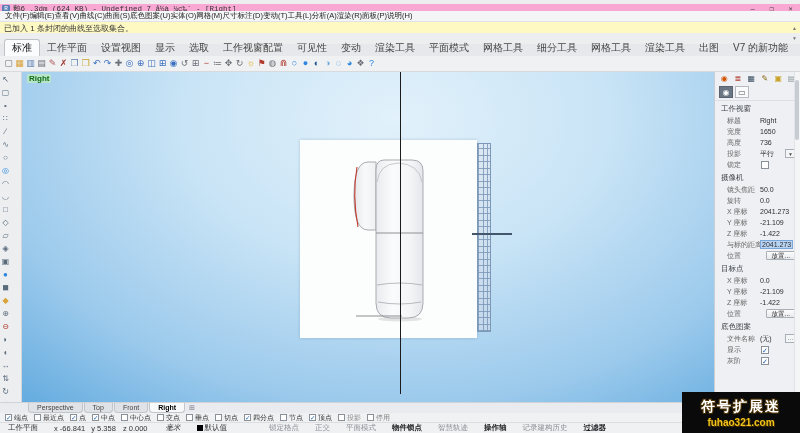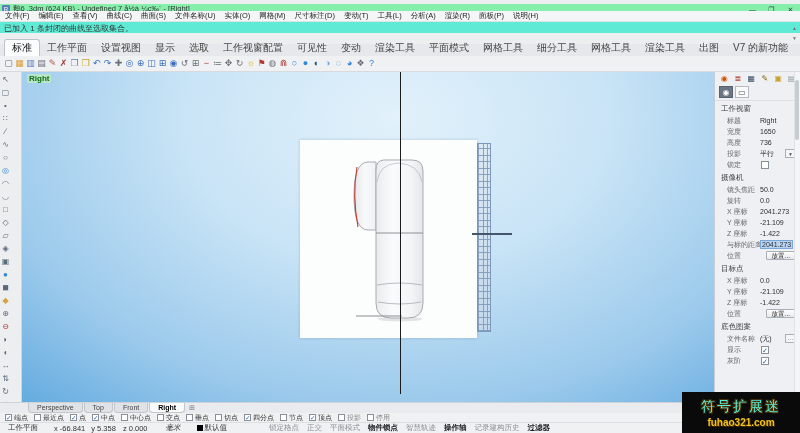--- a/index.html
+++ b/index.html
@@ -1,32 +1,32 @@
 <!DOCTYPE html>
 <html><head>
 <meta charset="utf-8">
 <style>
   * { margin:0; padding:0; box-sizing:border-box; }
   html,body { width:800px; height:433px; overflow:hidden; }
   body { font-family:"Liberation Sans","DejaVu Sans",sans-serif; background:#eceef0; position:relative; }
   #screen { position:absolute; inset:0; width:800px; height:433px; background:#eceef0; overflow:hidden; }
 
   
-  .titlebar { position:absolute; left:0; top:4px; width:800px; height:11px; background:#86efac; display:flex; align-items:center; border-bottom:1px solid #e2e4e7; }
+  .titlebar { position:absolute; left:0; top:4px; width:800px; height:11px; background:#f9a8d4; display:flex; align-items:center; border-bottom:1px solid #e2e4e7;font-family:Liberation Mono, monospace; }
   .app-ico { width:8px; height:8px; margin:0 3px 0 2px; background:#5b7fb4; border-radius:1px; color:#fff; font-size:6px; line-height:8px; text-align:center; }
   .title-text { font-size:7.5px; color:#333; white-space:nowrap; }
   .win-controls { margin-left:auto; display:flex; }
   .win-btn { width:19px; height:11px; font-size:7px; line-height:11px; text-align:center; color:#444; }
 
   
-  .menubar { position:absolute; left:0; top:11px; width:800px; height:11px; background:#f4f5f7; display:flex; align-items:center; gap:9px; padding-left:5px; border-bottom:1px solid #e0e2e5; }
+  .menubar { position:absolute; left:0; top:11px; width:800px; height:11px; background:#f4f5f7; display:flex; align-items:center; padding-left:5px; border-bottom:1px solid #e0e2e5; }
   .menu-item { font-size:7.5px; color:#222; white-space:nowrap; }
 
   
-  .cmd-hist { position:absolute; left:0; top:22px; width:800px; height:11px; background:#5eead4; font-size:8px; color:#333; padding:1px 0 0 4px; }
+  .cmd-hist { position:absolute; left:0; top:22px; width:800px; height:11px; background:#fef9c3; font-size:8px; color:#333; padding:1px 0 0 4px; }
   .cmd-line { position:absolute; left:0; top:33px; width:800px; height:11px; background:#ffffff; font-size:8px; color:#222; padding:1px 0 0 4px; border-bottom:1px solid #d7dade; }
   .caret { display:inline-block; width:1px; height:8px; background:#111; vertical-align:-1px; margin-left:2px; }
   .cmd-scroll { position:absolute; right:1px; top:23px; width:9px; height:20px; display:flex; flex-direction:column; align-items:center; font-size:5px; color:#777; }
   .cmd-scroll span { height:10px; line-height:10px; }
 
   
   .tabsrow { position:absolute; left:0; top:44px; width:800px; height:12px; background:#e6e8eb; display:flex; align-items:flex-end; padding-left:4px; }
   .ttab { font-size:10px; color:#444; padding:1px 7px 1px 7px; white-space:nowrap; }
   .ttab.active { background:#fbfcfd; border:1px solid #bfc3c8; border-bottom:none; border-radius:3px 3px 0 0; color:#111; }
   .tabsrow-end { margin-left:auto; margin-right:6px; font-size:7px; color:#889; align-self:center; }
@@ -88,27 +88,27 @@
   .os-cb.checked::after { content:"✓"; }
   .os-item.dim { color:#888; }
 
   
   .statusbar { position:absolute; left:0; top:422px; width:800px; height:11px; background:#f0f1f3; display:flex; align-items:center; font-size:7.5px; color:#333; border-top:1px solid #dcdee1; }
   .sb-cplane { margin-left:8px; }
   .sb-x { margin-left:16px; } .sb-y { margin-left:6px; } .sb-z { margin-left:7px; }
   .sb-units { margin-left:18px;font-style:italic; }
   .sb-layer { margin-left:16px; display:flex; align-items:center; gap:2px; }
   .sb-swatch { width:6px; height:6px; background:#000; display:inline-block; }
-  .sb-toggles { display:flex; gap:8px; margin-left:42px; }
+  .sb-toggles { display:flex; gap:16px; margin-left:42px; }
   .sb-toggle { color:#8a8f95; white-space:nowrap; }
   .sb-toggle.on { color:#1d1f22; font-weight:bold; }
 
   
   .watermark { position:absolute; right:0; bottom:0; width:118px; height:41px; background:#0a0a0a; z-index:50; display:flex; flex-direction:column; align-items:center; justify-content:center; }
-  .wm1 { font-size:14px; font-weight:normal; color:#5eead4; letter-spacing:2px; text-shadow:1px 1px 0 #4a3000, -1px 1px 0 #4a3000, 1px -1px 0 #4a3000, -1px -1px 0 #4a3000; white-space:nowrap; }
+  .wm1 { font-size:14px; font-weight:bold; color:#ffffff; letter-spacing:2px; text-shadow:1px 1px 0 #4a3000, -1px 1px 0 #4a3000, 1px -1px 0 #4a3000, -1px -1px 0 #4a3000; white-space:nowrap; }
   .wm2 { font-size:10px; font-weight:bold; color:#f5c518; text-shadow:1px 1px 0 #4a3000; margin-top:1px; white-space:nowrap; }
 </style>
 </head>
 <body>
 
 <div id="screen">
 
   <div class="titlebar">
     <span class="app-ico">R</span>
     <span class="title-text">鹅6 .3dm (624 KB) - Undefined 7 å½à¸¼ç‰´ - [Right]</span>
@@ -119,21 +119,21 @@
     </span>
   </div>
 
   <div class="menubar">
 
   <span class="menu-item">文件(F)</span>
       <span class="menu-item">编辑(E)</span>
       <span class="menu-item">查看(V)</span>
       <span class="menu-item">曲线(C)</span>
       <span class="menu-item">曲面(S)</span>
-      <span class="menu-item">文件名称(U)</span>
+      <span class="menu-item">底色图案(U)</span>
       <span class="menu-item">实体(O)</span>
       <span class="menu-item">网格(M)</span>
       <span class="menu-item">尺寸标注(D)</span>
       <span class="menu-item">变动(T)</span>
       <span class="menu-item">工具(L)</span>
       <span class="menu-item">分析(A)</span>
       <span class="menu-item">渲染(R)</span>
       <span class="menu-item">面板(P)</span>
       <span class="menu-item">说明(H)</span>
     </div>

